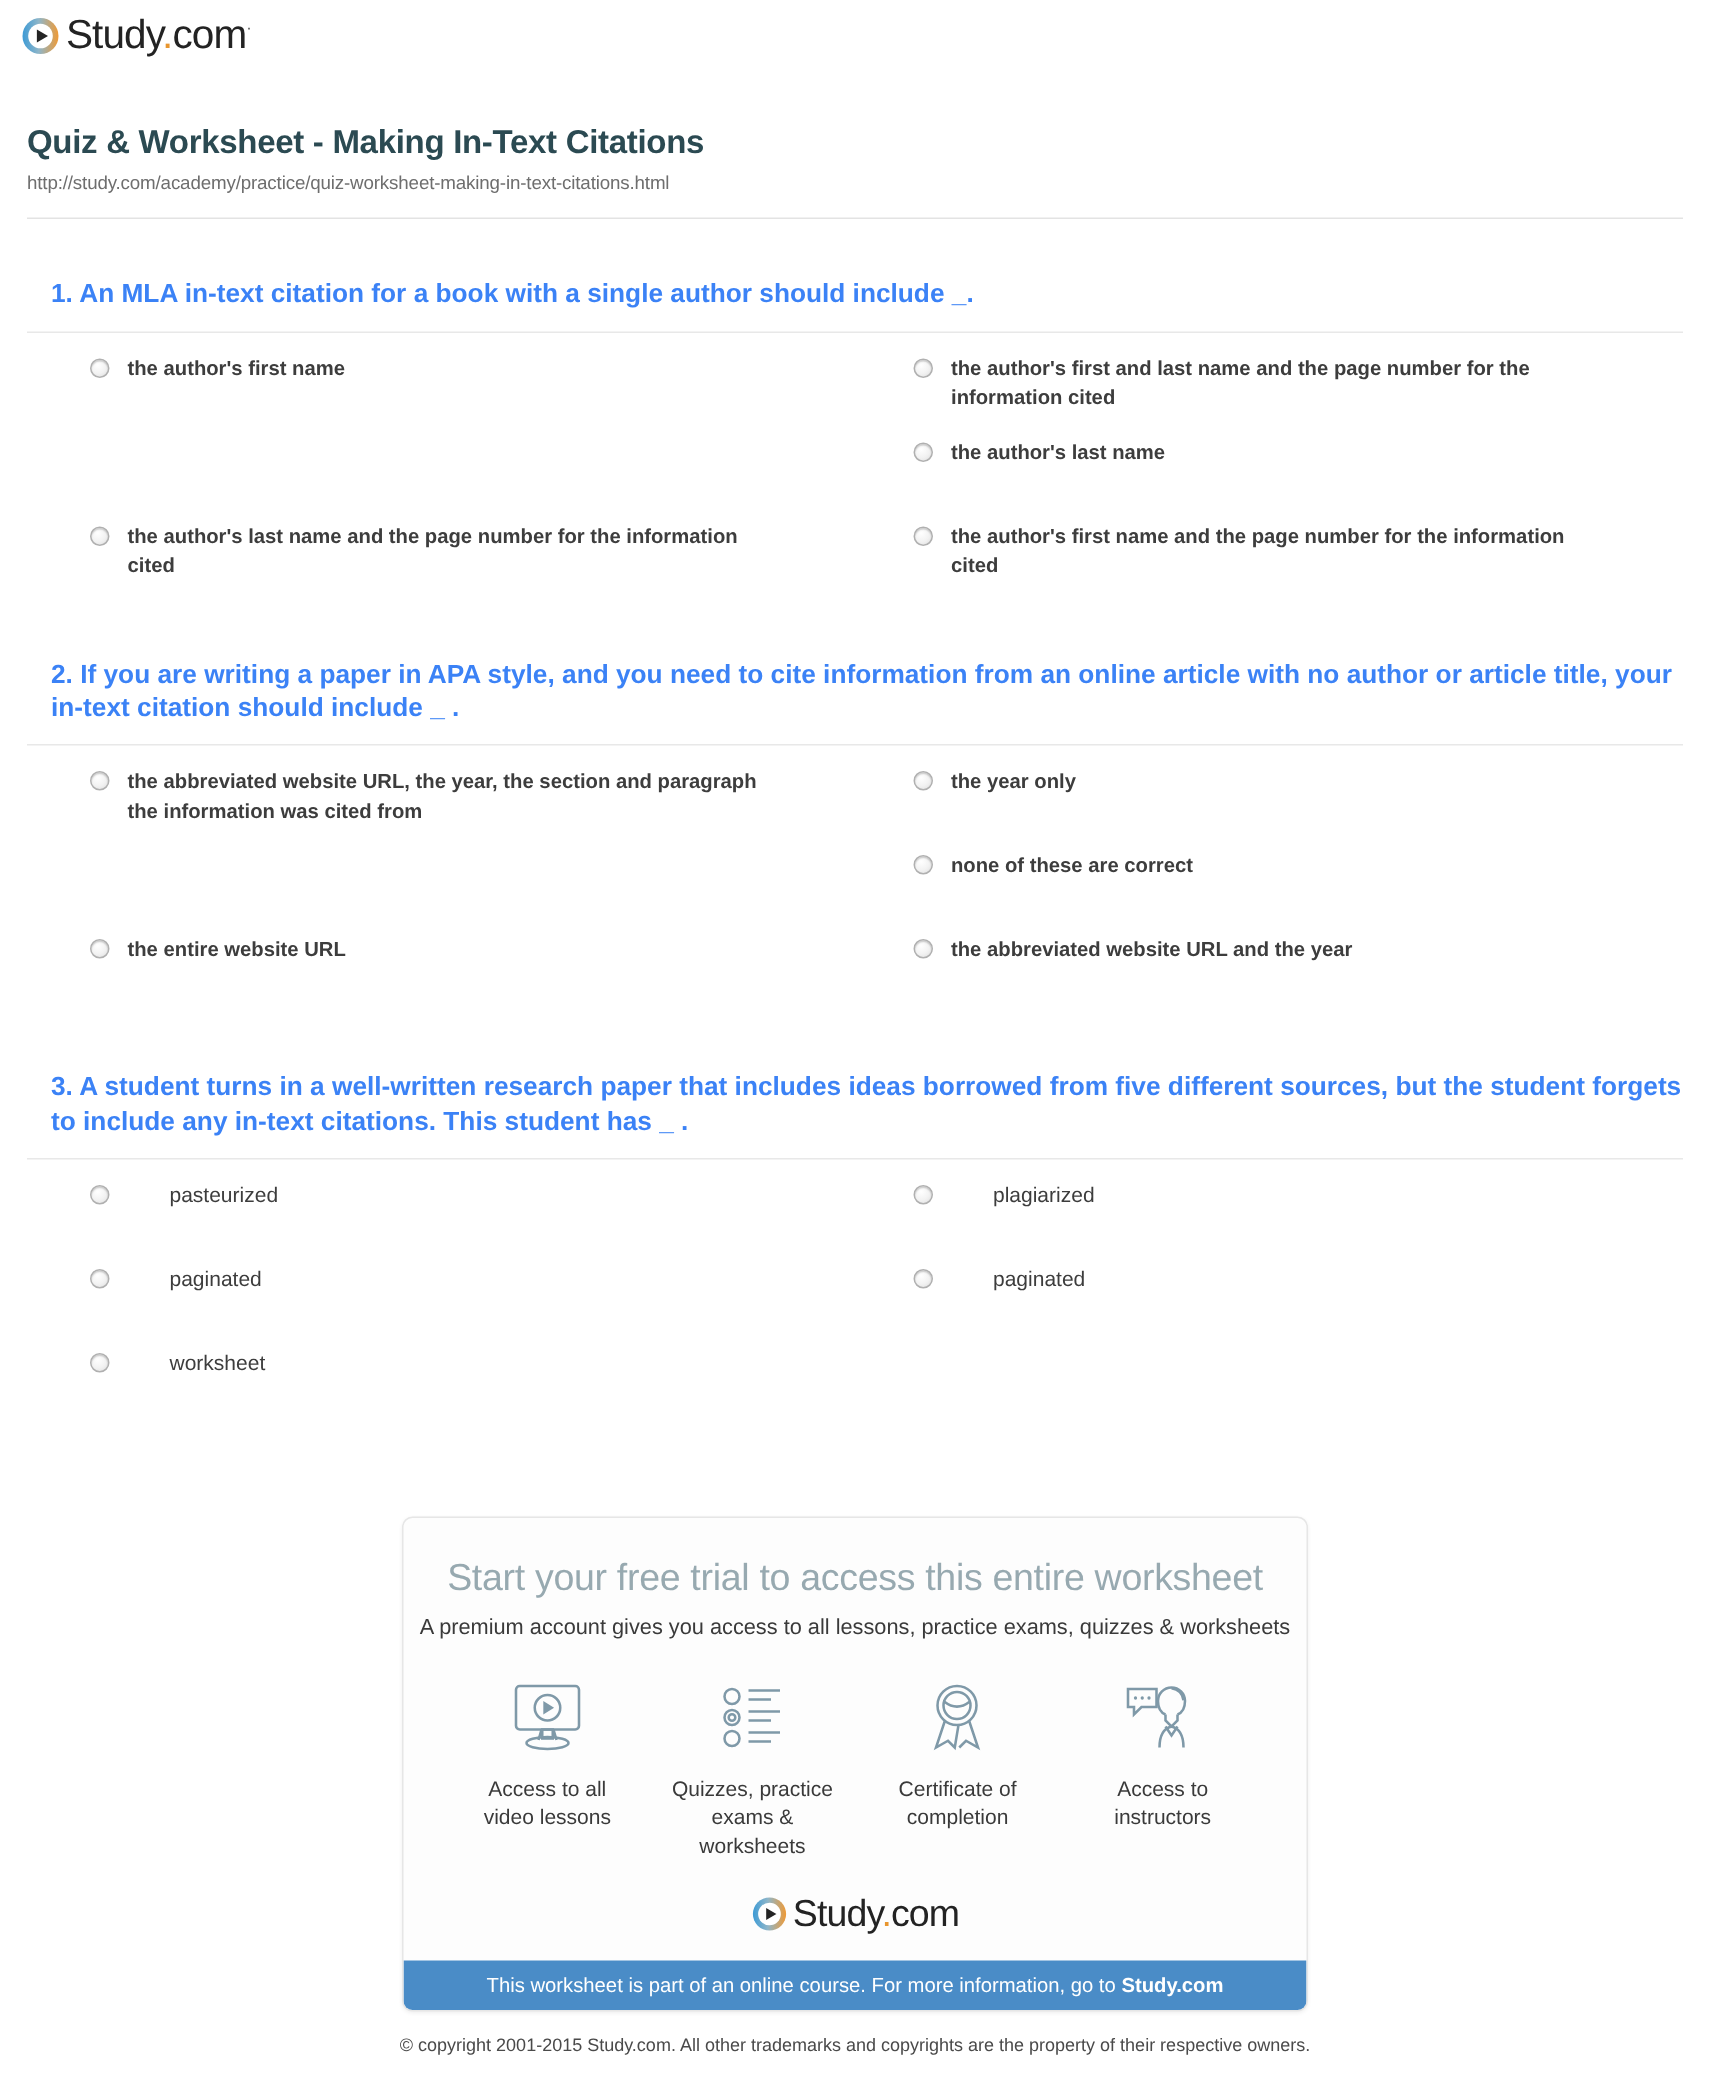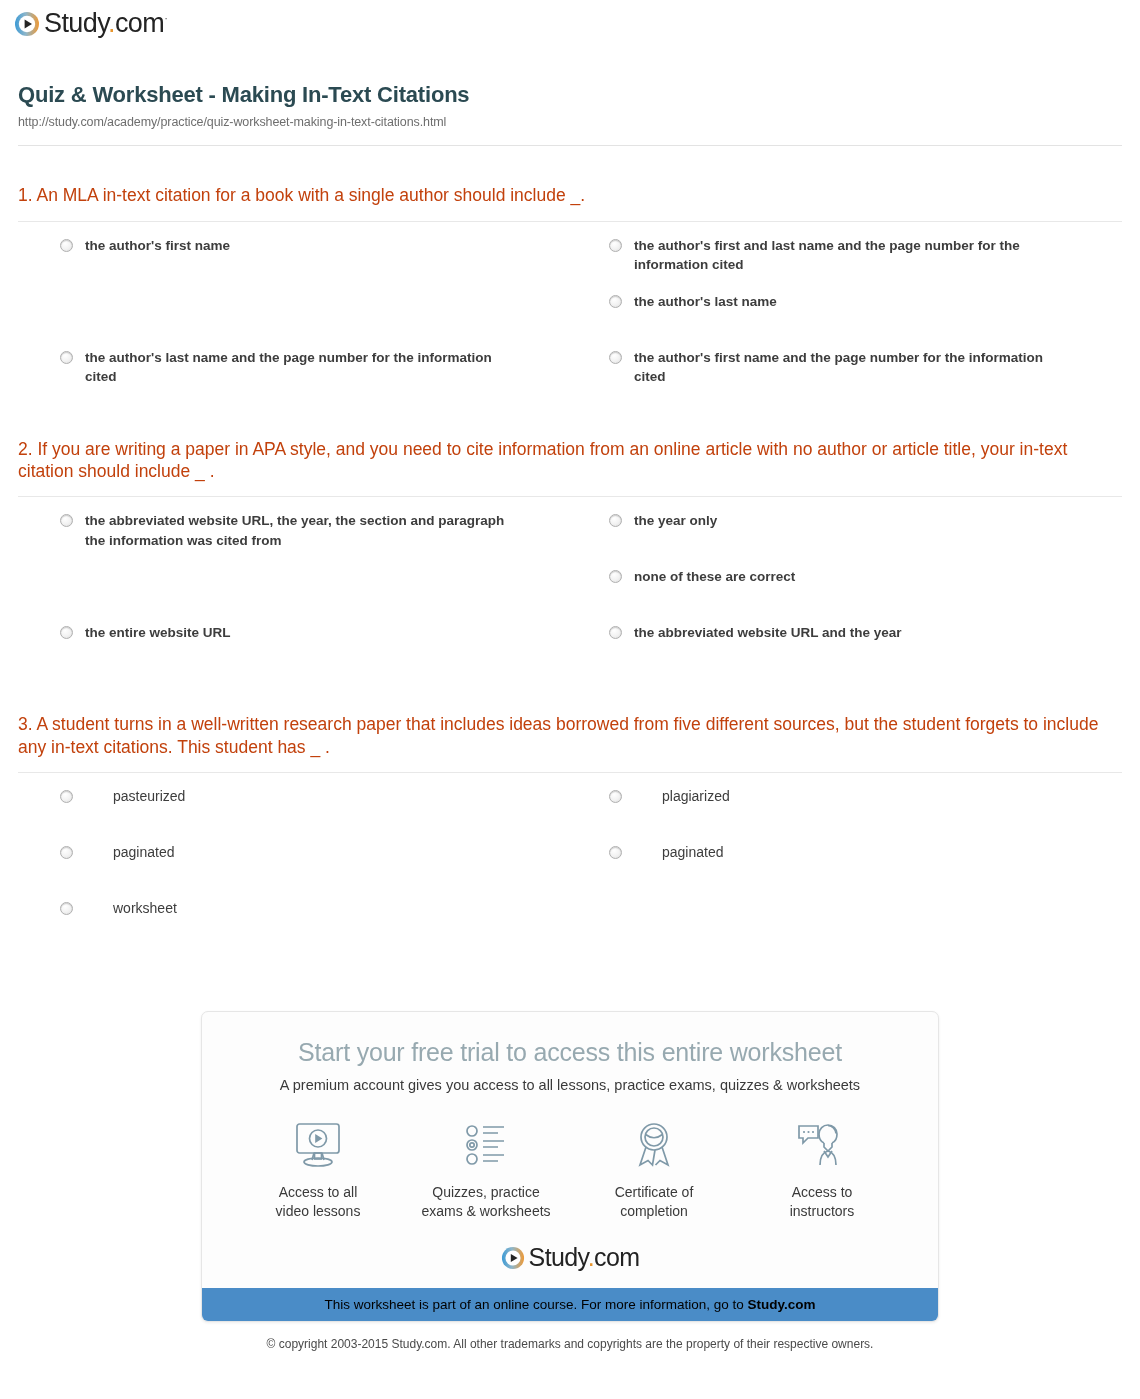--- a/index.html
+++ b/index.html
@@ -72,24 +72,24 @@
     border-top: 1px solid #e3e3e3;
     margin: 0;
     height: 0;
   }
 
   
   .question-block { margin-top: 34px; }
   .question-block.first { margin-top: 38px; }
   .question-text {
     font-size: 17.5px;
-    color: #c2410c;
+    color: #3b82f6;
     line-height: 1.28;
-    margin: 0 0 14px 0;
-    font-weight: 400;
+    margin: 0 0 14px 16px;
+    font-weight: 700;
   }
   .q-rule {
     border: 0;
     border-top: 1px solid #e8e8e8;
     margin: 0 0 14px 0;
   }
 
   .answers {
     display: flex;
     width: 100%;
@@ -129,21 +129,21 @@
   .answers.plain .answer-label { font-weight: normal; font-size: 14px; }
   .answers.plain .answer { min-height: 56px; gap: 28px; }
 
   
   .promo-wrap {
     display: flex;
     justify-content: center;
     margin-top: 56px;
   }
   .promo {
-    width: 738px;
+    width: 604px;
     background: #fdfdfd;
     border: 1px solid #e6e6e6;
     border-radius: 7px;
     box-shadow: 0 1px 3px rgba(0,0,0,0.07);
     overflow: hidden;
     padding-top: 26px;
   }
   .promo-title {
     text-align: center;
     font-size: 25px;
@@ -182,21 +182,21 @@
   }
   .promo-logo {
     display: flex;
     justify-content: center;
     margin: 24px 0 18px 0;
   }
   .promo-logo .logo-text { font-size: 25px; }
   .promo-logo .logo-mark { width: 24px; height: 24px; flex: 0 0 24px; }
   .promo-bar {
     background: #4a8cc7;
-    color: #000000;
+    color: #ffffff;
     text-align: center;
     font-size: 13.5px;
     padding: 9px 0;
   }
   .promo-bar b { font-weight: bold; }
 
   
   .copyright {
     text-align: center;
     font-size: 12px;
@@ -419,16 +419,16 @@
         </div>
       </div>
 
       <div class="promo-bar">
         <span>This worksheet is part of an online course. For more information, go to </span><b>Study.com</b>
       </div>
     </div>
   </div>
 
   <div class="copyright">
-    <div>© copyright 2003-2015 Study.com. All other trademarks and copyrights are the property of their respective owners.</div>
+    <div>© copyright 2001-2015 Study.com. All other trademarks and copyrights are the property of their respective owners.</div>
   </div>
 
 </div>
 
 </body></html>

